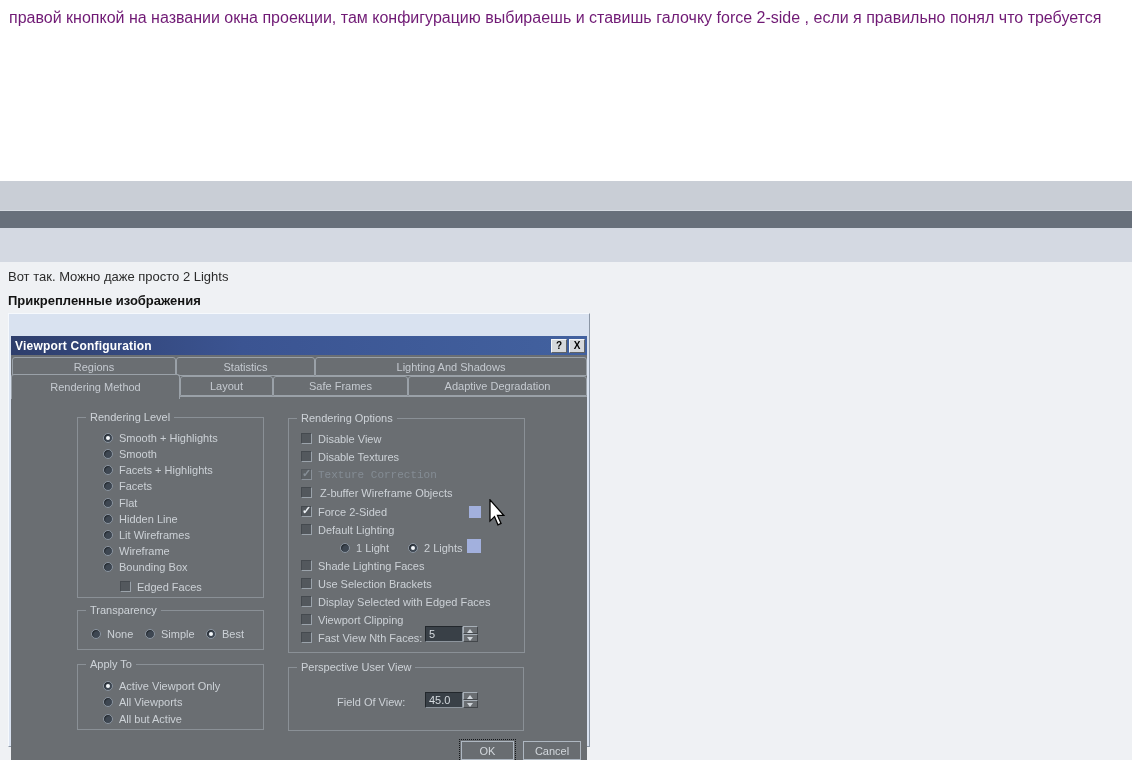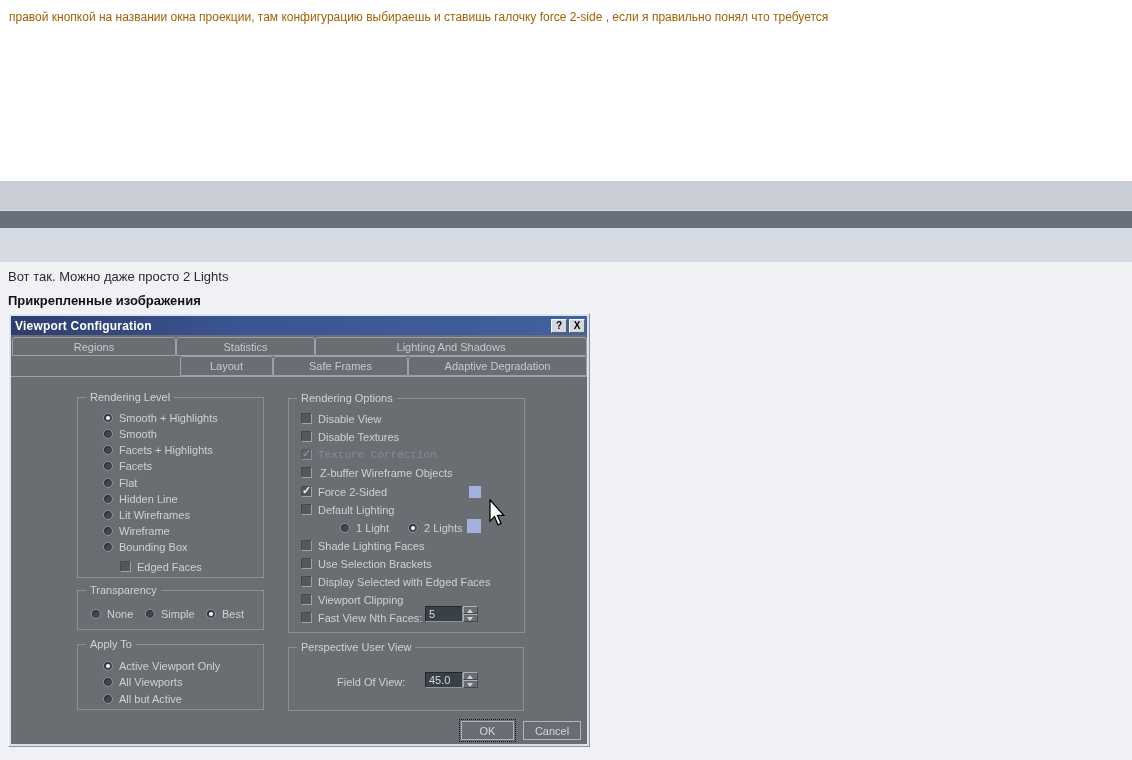--- a/index.html
+++ b/index.html
@@ -2,34 +2,34 @@
 <html><head>
 <meta charset="utf-8">
 <style>
   * { margin:0; padding:0; box-sizing:border-box; }
   html,body { width:1132px; height:760px; }
   body { font-family:"Liberation Sans", sans-serif; background:#eff1f4; }
   .page { position:relative; width:1132px; height:760px; overflow:hidden; background:#eff1f4; }
 
   
   .post-top { position:absolute; left:0; top:0; width:1132px; height:181px; background:#ffffff; }
-  .post-top-text { position:absolute; left:9px; top:9px; width:1100px; font-size:12px; color:#a16207; line-height:17px; }
+  .post-top-text { position:absolute; left:9px; top:9px; width:1100px; font-size:16px; color:#701a75; line-height:17px; }
   .band-light { position:absolute; left:0; top:181px; width:1132px; height:30px; background:#c9ced6; border-bottom:1px solid #d6dbe2; }
   .band-dark { position:absolute; left:0; top:211px; width:1132px; height:17px; background:#68707b; }
   .band-date { position:absolute; left:0; top:228px; width:1132px; height:34px; background:#d4d9e2; }
   .date-row { position:absolute; left:8px; top:237px; display:flex; align-items:center; gap:5px; font-size:12px; color:#3c434c; }
   .post-body-text { position:absolute; left:8px; top:269px; font-size:13px; color:#2b2b2b; }
   .attach-label { position:absolute; left:8px; top:293px; font-size:13px; font-weight:bold; color:#121212; }
 
   
   .dialog { position:absolute; left:8px; top:313px; width:582px; height:434px;
             background:#d9e2f0; padding:2px;
             border:1px solid; border-color:#f6f9fd #8b96a5 #8b96a5 #f6f9fd; }
   .titlebar { height:19px; background:linear-gradient(90deg,#2e3e6c 0%,#3b5492 40%,#42619f 100%);
-              display:flex; align-items:center; color:#ffffff; font-weight:bold; font-size:12px; padding:0 2px 0 4px; }
+              display:flex; align-items:center; color:#ffffff; font-weight:bold; font-size:12px; padding:0 2px 0 4px;margin-top:20px; }
   .titlebar-label { flex:1; letter-spacing:0.2px; }
   .tbtn { width:16px; height:14px; background:#d5d8dc; border:1px solid; border-color:#f4f6f8 #5f6367 #5f6367 #f4f6f8;
           color:#000; font-size:10px; font-weight:bold; display:flex; align-items:center; justify-content:center; margin-left:2px; }
   .dlg-body { position:relative; width:576px; height:409px; background:#6a6e72;padding-left:12px; }
 
   .tab { position:absolute; background:#6a6e72; border:1px solid #9aa1a8; border-radius:3px 3px 0 0;
          font-size:11px; color:#c5cad0; display:flex; align-items:center; justify-content:center; }
   .tab.active { border-bottom:none; z-index:4; }
   .panel { position:absolute; left:0; top:41px; width:576px; height:368px; border-top:1px solid #9aa1a8; background:#6a6e72; }
 
@@ -91,20 +91,21 @@
       <span class="titlebar-label">Viewport Configuration</span>
       <span class="tbtn">?</span>
       <span class="tbtn">X</span>
     </div>
     <div class="dlg-body">
 
       <div class="tab" style="left:1px; top:2px; width:164px; height:19px;">Regions</div>
       <div class="tab" style="left:165px; top:2px; width:139px; height:19px;">Statistics</div>
       <div class="tab" style="left:304px; top:2px; width:272px; height:19px;">Lighting And Shadows</div>
 
+      <div class="tab active" style="left:0px; top:19px; width:169px; height:25px;">Rendering Method</div>
       <div class="tab" style="left:169px; top:21px; width:93px; height:20px;">Layout</div>
       <div class="tab" style="left:262px; top:21px; width:135px; height:20px;">Safe Frames</div>
       <div class="tab" style="left:397px; top:21px; width:179px; height:20px;">Adaptive Degradation</div>
 
       <div class="panel"></div>
 
       <div class="grp" style="left:66px; top:62px; width:187px; height:181px;">
         <span class="grp-label">Rendering Level</span>
       </div>
       <div class="row" style="left:92px; top:76px;">

